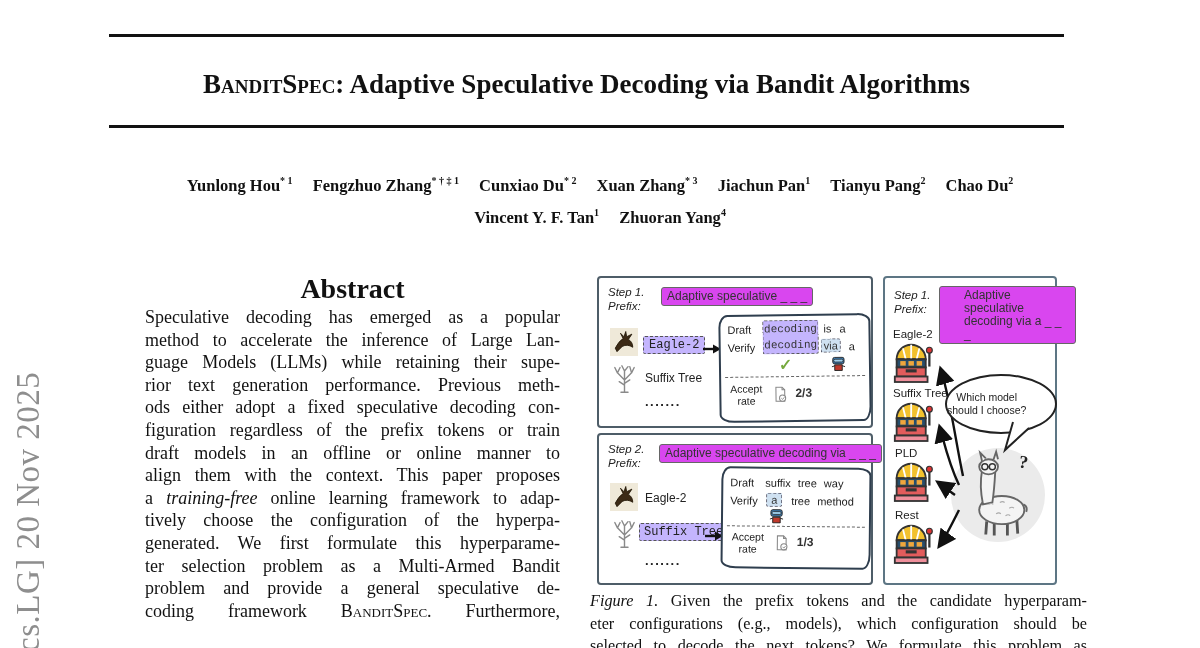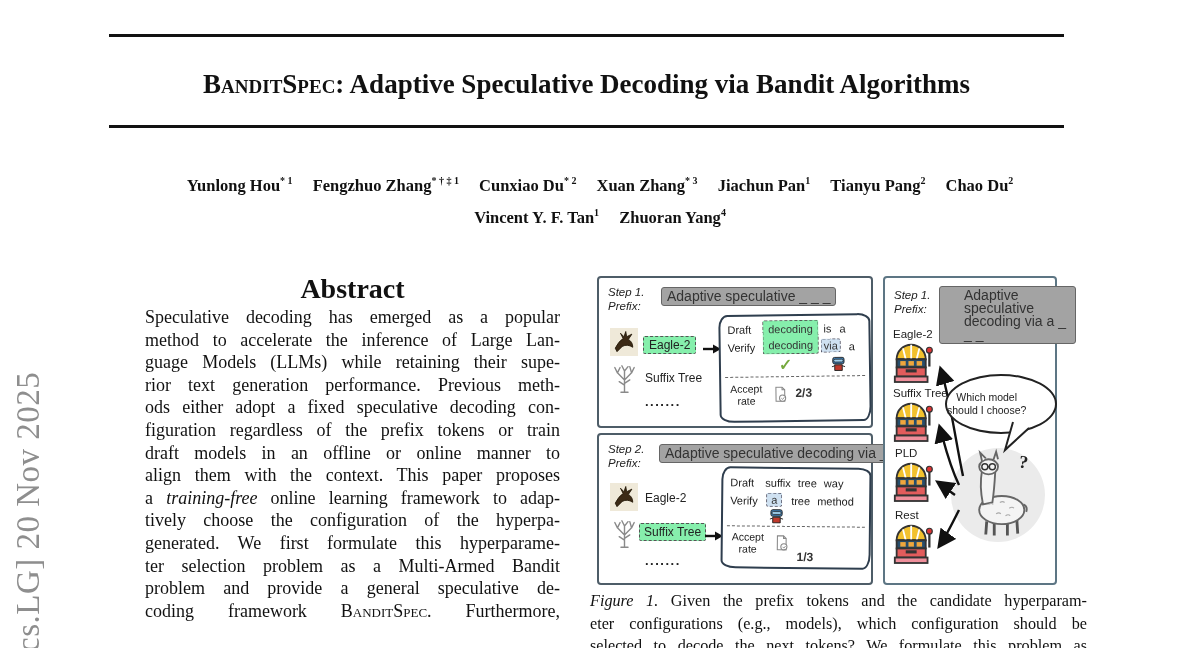--- a/index.html
+++ b/index.html
@@ -25,24 +25,24 @@
   .aline em{font-style:italic;}
   
   .figure{position:absolute;left:590px;top:274px;width:497px;height:312px;
         font-family:"Liberation Sans",sans-serif;color:#2b2b2b;}
   .panel{position:absolute;background:#fff;border:2.2px solid #4e5d68;border-radius:4px;}
   .panel-step1{left:7px;top:2px;width:272px;height:148px;}
   .panel-step2{left:7px;top:159px;width:272px;height:148px;}
   .panel-step3{left:293px;top:2px;width:170px;height:305px;border-color:#5d7684;}
   .steplbl{position:absolute;left:9px;top:7px;font-style:italic;font-size:11.5px;
         line-height:14px;color:#222;}
-  .prefixbox{position:absolute;background:#a3a3a3;border:1.6px solid #666;border-radius:3px;
-        font-size:14px;line-height:13px;padding:2px 5px;color:#333;white-space:nowrap;}
+  .prefixbox{position:absolute;background:#d946ef;border:1.6px solid #666;border-radius:3px;
+        font-size:12px;line-height:13px;padding:2px 5px;color:#333;white-space:nowrap;}
   .pb3{white-space:normal;width:106px;padding-left:24px;}
-  .pinkbox{background:#86efac;border:1.6px dashed #555;border-radius:2px;color:#333;}
+  .pinkbox{background:#c4b5fd;border:1.6px dashed #555;border-radius:2px;color:#333;font-family:Liberation Mono, monospace;}
   .bluebox{background:#cfe1f1;border:1.6px dashed #556;border-radius:2px;color:#333;}
   .modellbl{position:absolute;font-size:12px;color:#222;}
   .dots{position:absolute;font-size:13px;font-weight:bold;letter-spacing:1.5px;color:#222;}
   .note{position:absolute;background:#fff;border:2px solid #2f3e4e;
         border-radius:9px 13px 8px 15px / 13px 8px 15px 8px;font-size:11px;color:#222;}
   .note .lbl{position:absolute;}
   .sep{position:absolute;left:4px;right:4px;border-top:1.6px dashed #666;}
   .acceptlbl{position:absolute;font-size:10.5px;line-height:12px;text-align:center;width:38px;}
   .acceptval{position:absolute;font-size:12px;font-weight:bold;color:#333;}
   .check{position:absolute;color:#76a93d;font-size:16px;font-weight:bold;}
@@ -222,21 +222,21 @@
         <div class="sep" style="top:57px;"></div>
         <span class="acceptlbl" style="left:6px;top:62px;"><span>Accept</span><br><span>rate</span></span>
         <span class="icon" style="left:52px;top:66px;">
           <svg viewBox="0 0 16 18" width="14" height="16">
               <path d="M3 1 L10 1 L13 4 L13 17 L3 17 Z" fill="#fff" stroke="#888" stroke-width="1.2"></path>
               <path d="M10 1 L10 4 L13 4" fill="none" stroke="#888" stroke-width="1.2"></path>
               <circle cx="10.5" cy="13.5" r="3.5" fill="#fff" stroke="#888" stroke-width="1.2"></circle>
               <path d="M9 13.5 l1.5 1.5 l2 -2.5" fill="none" stroke="#888"></path>
             </svg>
         </span>
-        <span class="acceptval" style="left:74px;top:66px;margin-top:15px;">1/3</span>
+        <span class="acceptval" style="left:74px;top:66px;">1/3</span>
       </div>
     </div>
 
     <div class="panel panel-step3">
       <div class="steplbl" style="top:10px;">
         <div>Step 1.</div>
         <div>Prefix:</div>
       </div>
       <div class="prefixbox pb3" style="left:54px;top:8px;">Adaptive speculative decoding via a _ _ _</div>
 

